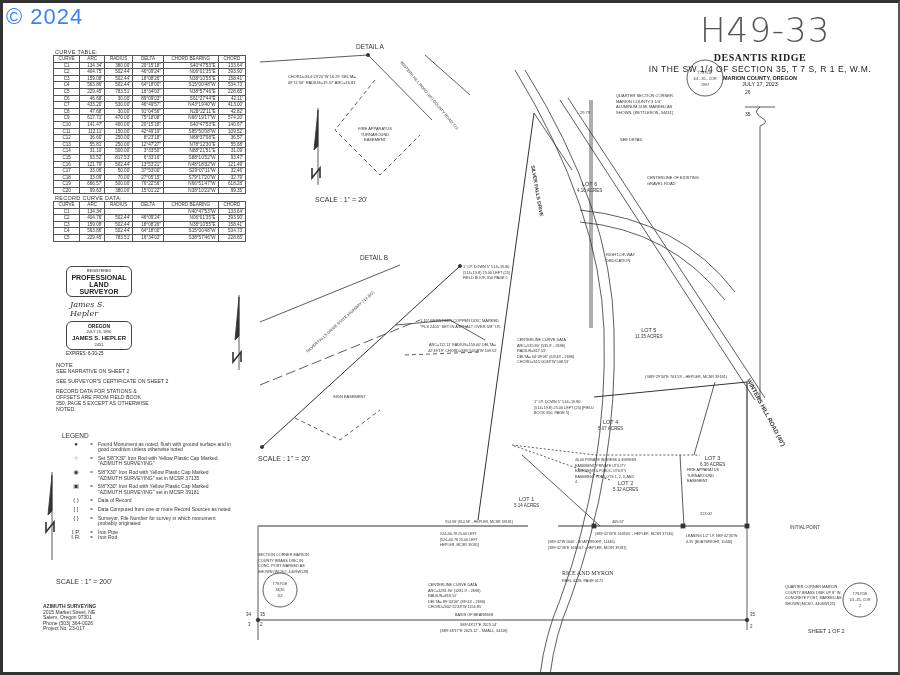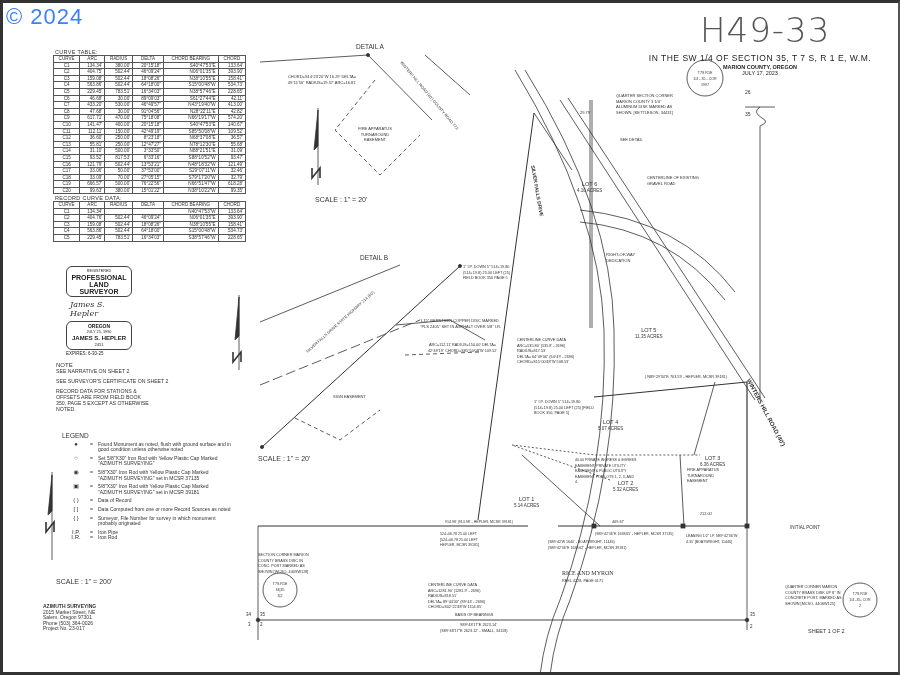--- a/index.html
+++ b/index.html
@@ -42,20 +42,21 @@
 </style>
 </head>
 <body>
 
 <div class="frame"></div>
 
 <div class="copyright">© 2024</div>
 <div class="hand">H49-33</div>
 
 <div class="title">
+  <div class="t1">DESANTIS RIDGE</div>
   <div class="t2">IN THE SW 1/4 OF SECTION 35, T 7 S, R 1 E, W.M.</div>
   <div class="t3">MARION COUNTY, OREGON</div>
   <div class="t4">JULY 17, 2023</div>
 </div>
 
 <div class="tbl-title" style="left:55px;top:49px;">CURVE TABLE:</div>
 <table class="ct" id="curveTable" style="left:53px;top:55px;width:193px;">
   <thead>
       <tr id="ctHead">
         <th>CURVE</th>

